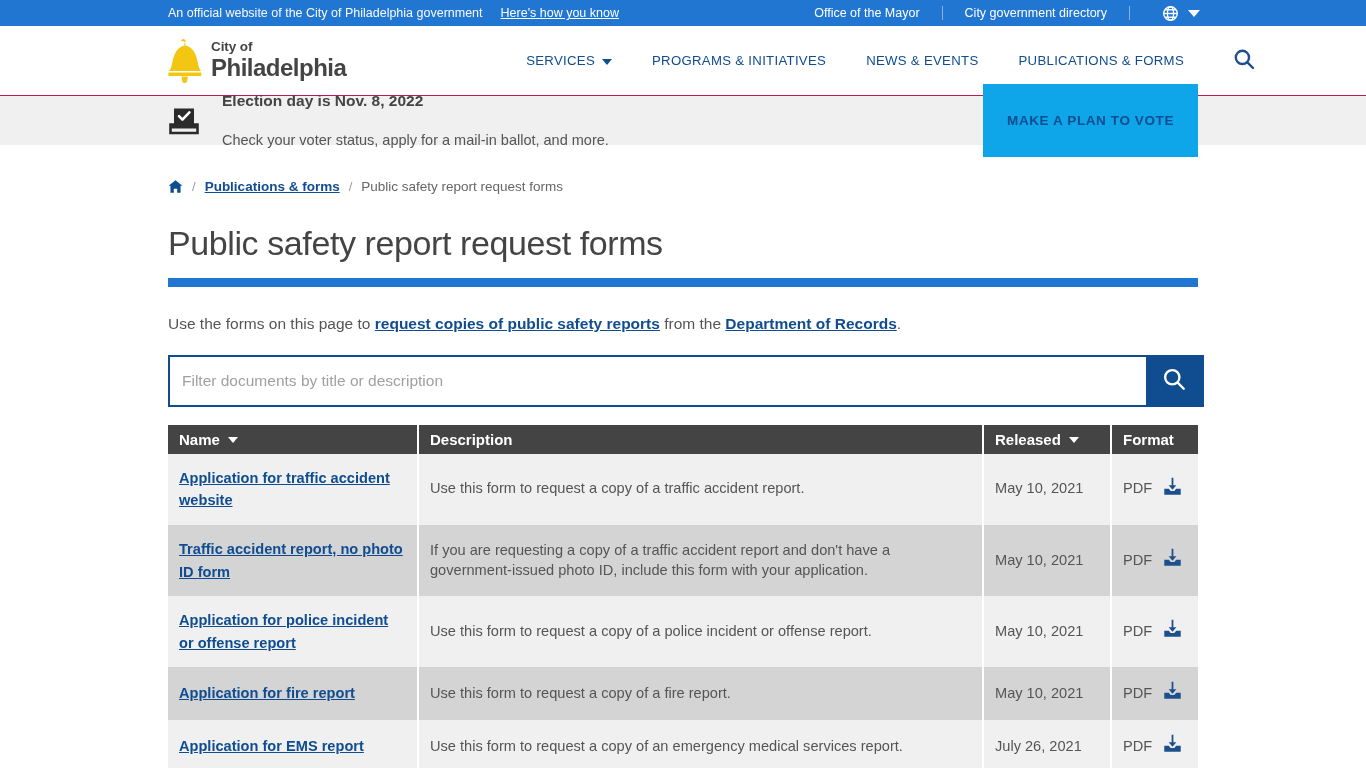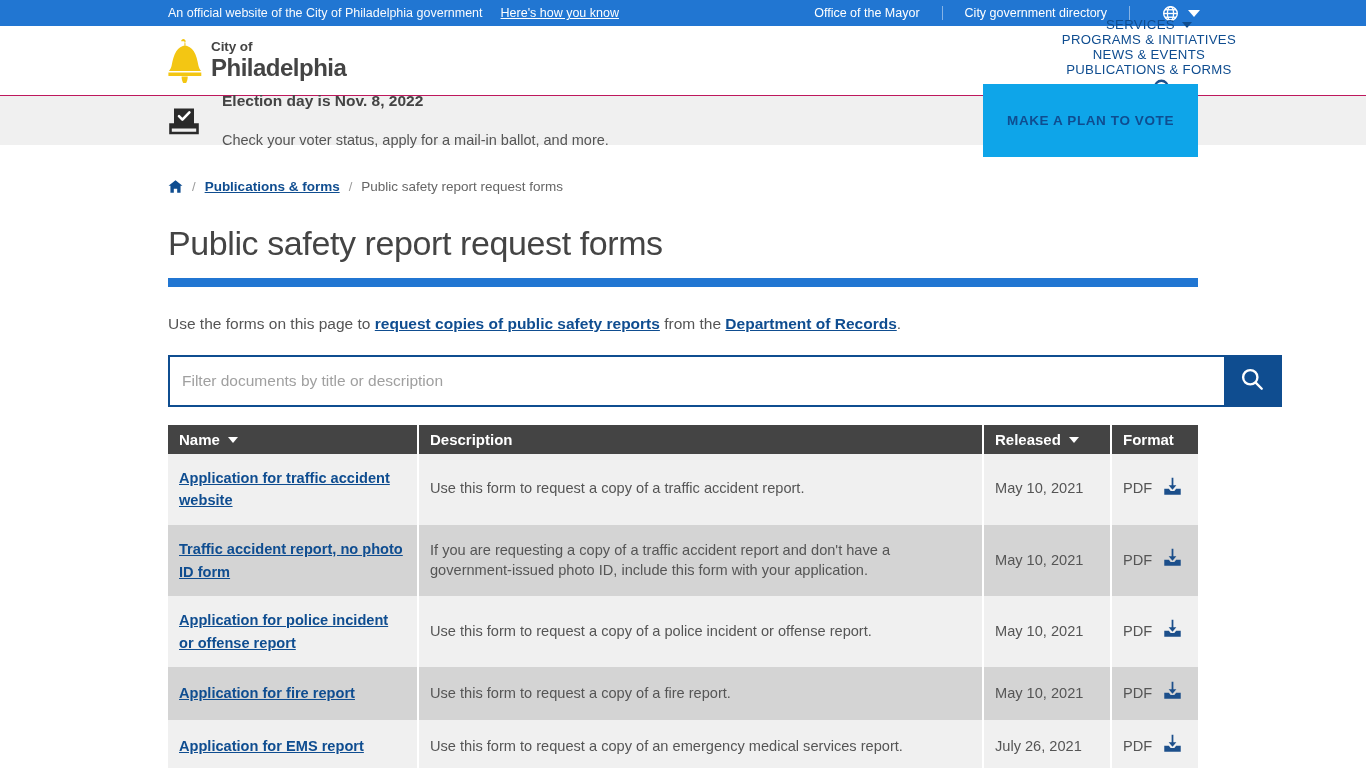--- a/index.html
+++ b/index.html
@@ -56,21 +56,21 @@
   .bell-icon { width: 34px; height: 44px; display: block; }
   .logo-text { line-height: 1.05; }
   .logo-city {
     font-size: 13.5px; color: #444; font-weight: 700; letter-spacing: -.1px;
     display: block;
   }
   .logo-phila {
     font-size: 24px; color: #444; font-weight: 700; letter-spacing: -.5px;
     display: block; margin-top: 1px;
   }
-  .mainnav { margin-left: auto; display: flex; align-items: center; gap: 0; flex-direction: column; }
+  .mainnav { margin-left: auto; display: flex; align-items: center; gap: 0; }
   .nav-item {
     color: #0f4d90;
     font-size: 13.2px;
     letter-spacing: .3px;
     text-decoration: none;
     padding: 0 20px;
     display: inline-flex; align-items: center; gap: 7px;
     white-space: nowrap;
   }
   .nav-caret {
@@ -139,21 +139,21 @@
     margin-top: 26px;
     font-size: 15.5px;
     color: #555;
     line-height: 1.4;
   }
   .intro a { color: #0f4d90; font-weight: 700; text-decoration: underline; }
 
   
   .filterbar {
     margin-top: 20px;
-    width: 1114px;
+    width: 1036px;
     height: 52px;
     display: flex;
     border: 2px solid #0f4d90;
     background: #4d7c0f;
   }
   .filter-input {
     flex: 1;
     border: 0;
     outline: none;
     padding: 0 12px;

